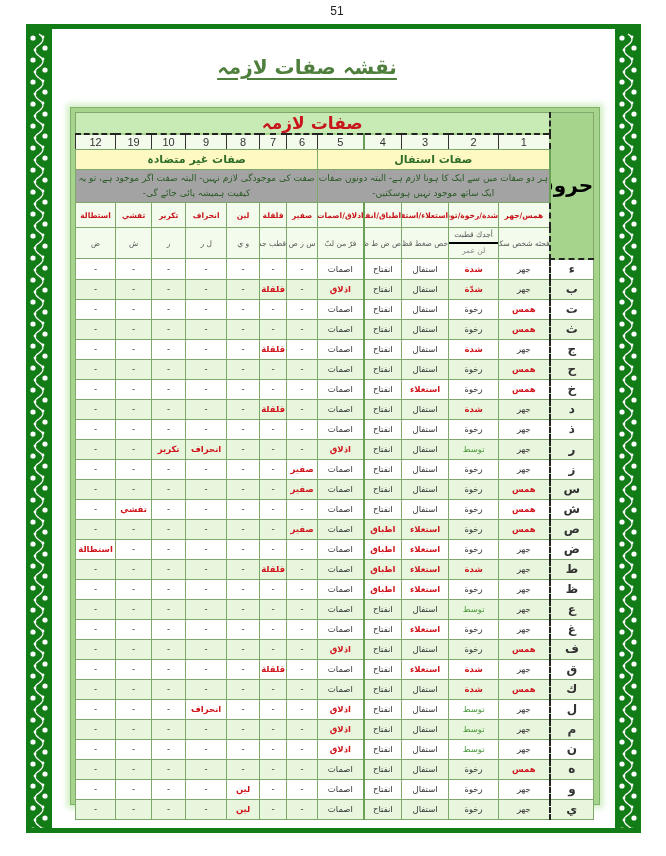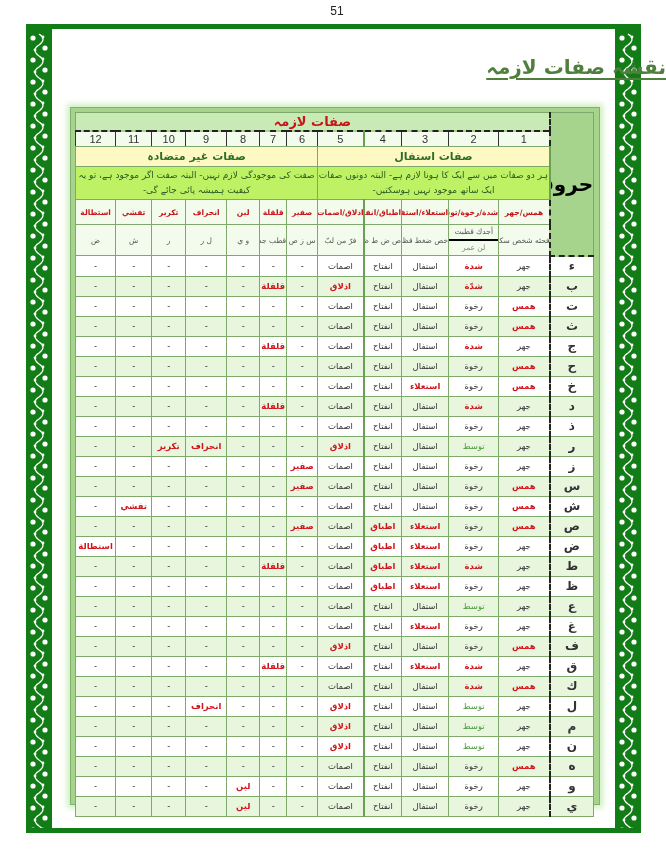--- a/index.html
+++ b/index.html
@@ -3,28 +3,28 @@
 <meta charset="utf-8">
 <style>
   html, body { margin: 0; padding: 0; background: #ffffff; }
   body { width: 666px; height: 856px; position: relative; overflow: hidden; font-family: "DejaVu Sans", sans-serif; }
   .page-number { position: absolute; top: 4px; left: 4px; width: 666px; text-align: center; font-size: 12px; color: #222; font-family: "Liberation Sans", sans-serif; }
   .frame { position: absolute; left: 26px; top: 24px; width: 615px; height: 809px; background: #127c16; }
   .frame-inner { position: absolute; left: 26px; top: 5px; right: 26px; bottom: 5px; background: #ffffff; }
   .vine { position: absolute; top: 4px; bottom: 4px; width: 26px; overflow: hidden; }
   .vine.left { left: 0; } .vine.right { right: 0; }
   .vine svg { display: block; }
-  .title { position: absolute; top: 55px; left: 0; width: 666px; text-align: right; direction: rtl; font-size: 20px; font-weight: bold; color: #4f7f3c; text-decoration: underline; text-underline-offset: 4px; font-family: "DejaVu Sans", sans-serif; }
+  .title { position: absolute; top: 55px; left: 0; width: 614px; text-align: center; direction: rtl; font-size: 20px; font-weight: bold; color: #4f7f3c; text-decoration: underline; text-underline-offset: 4px; font-family: "DejaVu Sans", sans-serif; }
   .table-wrap { position: absolute; left: 70px; top: 107px; width: 528px; height: 696px; background: #a6d48c; box-shadow: 0 0 6px 3px #cfeec0; border: 1px solid #7fb26a; }
   table.grid { position: absolute; left: 4px; top: 4px; width: 519px; border-collapse: collapse; direction: rtl; table-layout: fixed; font-size: 8.5px; }
   .grid td { border: 1px solid #7fa96a; text-align: center; padding: 0; overflow: hidden; white-space: nowrap; height: 19px; }
-  .grid .title-row td { background: #c8ebb6; color: #c8141a; font-weight: bold; font-size: 13px; height: 17px; border-bottom: 2px dashed #222; }
+  .grid .title-row td { background: #c8ebb6; color: #c8141a; font-weight: bold; font-size: 17px; height: 17px; border-bottom: 2px dashed #222; }
   .grid .num-row td { background: #f2fbec; font-size: 11px; color: #333; height: 14px; border-left: 1px solid #333; font-family: "Liberation Sans", sans-serif; margin-top: 44px; }
   .grid .group-row td { background: #fef9c3; color: #2f6e2a; font-weight: bold; font-size: 11px; height: 19px; }
-  .grid .desc-row td { background: #bef264; color: #2a5a25; font-size: 9px; line-height: 15px; white-space: normal; height: 32px; margin-left: 16px; }
+  .grid .desc-row td { background: #a3a3a3; color: #2a5a25; font-size: 9px; line-height: 15px; white-space: normal; height: 32px; margin-left: 16px; }
   .grid .sub-row td { background: #f2fbec; color: #c8141a; font-weight: bold; font-size: 7.5px; height: 24px; }
   .grid .ex-row td { background: #f2fbec; color: #555; font-size: 7.5px; height: 30px; }
   .grid td.huroof { background: #a6d48c; color: #000000; font-weight: bold; font-size: 20px; border-left: 2px dashed #222; }
   .grid td.letter { font-size: 12px; color: #111; border-left: 2px dashed #222; font-weight: bold; }
   .grid tr.body-row td { height: 19px; color: #333; }
   .grid tr.body-row.odd td { background: #ffffff; }
   .grid tr.body-row.even td { background: #e8f6de; }
   .grid td.sep { border-right: 2px solid #6aa055; }
   .c-red { color: #d0161c !important; font-weight: bold; }
   .c-green { color: #4b9a3c !important; }
@@ -446,21 +446,21 @@
           <td>1</td>
           <td>2</td>
           <td>3</td>
           <td>4</td>
           <td class="sep">5</td>
           <td>6</td>
           <td>7</td>
           <td>8</td>
           <td>9</td>
           <td>10</td>
-          <td>11</td>
+          <td>19</td>
           <td>12</td>
         </tr>
       <tr class="group-row">
         <td colspan="5" class="sep">صفات استفال</td>
         <td colspan="7">صفات غیر متضادہ</td>
       </tr>
       <tr class="desc-row">
         <td colspan="5" class="sep">ہر دو صفات میں سے ایک کا ہونا لازم ہے- البتہ دونوں صفات ایک ساتھ موجود نہیں ہوسکتیں-</td>
         <td colspan="7">صفت کی موجودگی لازم نہیں- البتہ صفت اگر موجود ہے، تو یہ کیفیت ہمیشہ پائی جائے گی-</td>
       </tr>

